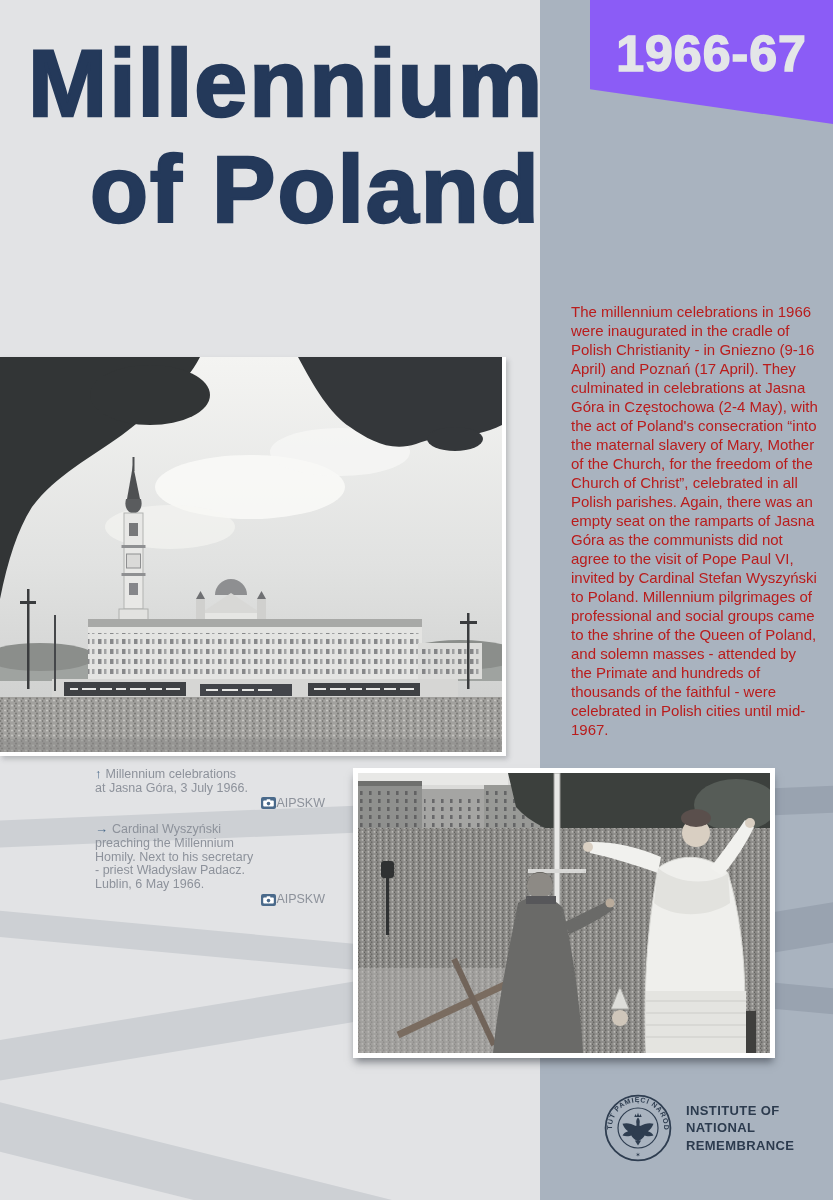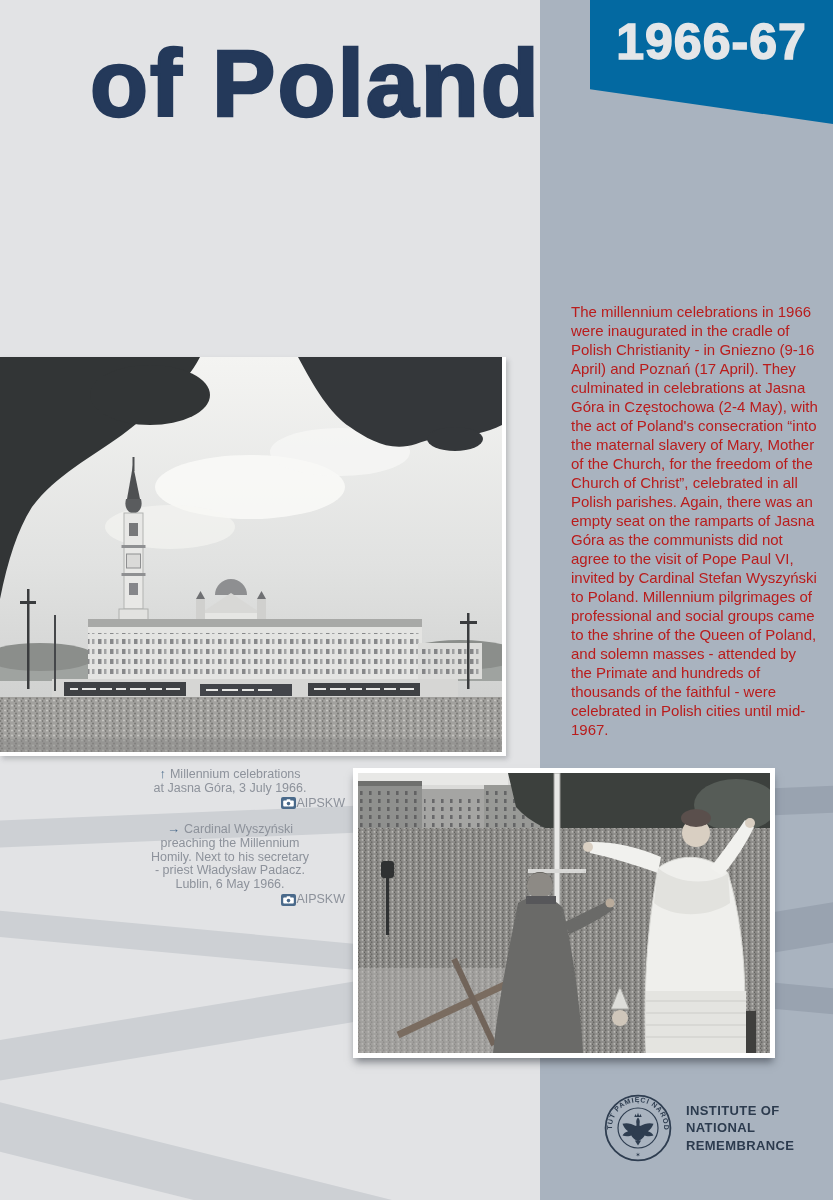--- a/index.html
+++ b/index.html
@@ -21,44 +21,44 @@
     position:absolute;left:540px;top:0;width:293px;height:1200px;
     background:#a9b3bf;overflow:hidden;z-index:2;
   }
   .column .band{position:absolute;}
   #bandA2{left:-550px;top:821px;width:1400px;height:27px;transform:rotate(-2.4deg);}
   #bandB2{left:-550px;top:910px;width:1400px;height:26px;transform:rotate(5.3deg);}
   #bandC2{left:-550px;top:1042px;width:1400px;height:40px;transform:rotate(-9.4deg);}
   
   .banner{
     position:absolute;left:590px;top:0;width:243px;height:124px;z-index:6;
-    background:#0369a1;
+    background:#8b5cf6;
     clip-path:polygon(0 0,100% 0,100% 100%,0 72%);
-    text-align:center;box-sizing:border-box;padding-top:16px;
+    text-align:center;box-sizing:border-box;padding-top:28px;
   }
   .banner span{
     font-size:50px;line-height:52px;font-weight:700;color:#e4e6e8;
     letter-spacing:1px;-webkit-text-stroke:1.5px #e4e6e8;
   }
   
   .title{
     position:absolute;left:28px;top:30px;z-index:7;
     color:#24395a;font-weight:700;font-size:95px;line-height:106px;
     letter-spacing:2px;-webkit-text-stroke:2.5px #24395a;white-space:nowrap;
   }
   .title .t2,.title .t3{display:block;margin-left:62px;}
   .title .t1{display:block;}
   
   .bodytext{
     position:absolute;left:571px;top:302px;width:247px;z-index:4;
     color:#b91c1c;font-size:15px;line-height:19px;
   }
   
   .caption{
-    position:absolute;right:488px;width:230px;z-index:4;text-align:center;
+    position:absolute;right:508px;width:230px;z-index:4;text-align:left;
     color:#8d929b;font-size:12.5px;line-height:13.8px;
   }
   #cap1{top:767px;}
   #cap2{top:822px;}
   .caption .arrow{color:#4a6a8b;font-size:13px;font-weight:700;margin-right:4px;}
   .caption .rest{white-space:pre-line;}
   .credit{
     display:flex;justify-content:flex-end;align-items:center;margin-top:1px;
   }
   .credit svg{display:block;}
@@ -90,20 +90,21 @@
   <div class="band dark" id="bandA2"></div>
   <div class="band dark" id="bandB2"></div>
   <div class="band dark" id="bandC2"></div>
 </div>
 
 <div class="banner">
   <span>1966-67</span>
 </div>
 
 <h1 class="title" style="margin:0;">
+  <span class="t1">Millennium</span>
   <span class="t3">of Poland</span>
 </h1>
 
 <div class="bodytext">The millennium celebrations in 1966 were inaugurated in the cradle of Polish Christianity - in Gniezno (9-16 April) and Poznań (17 April). They culminated in celebrations at Jasna Góra in Częstochowa (2-4 May), with the act of Poland's consecration “into the maternal slavery of Mary, Mother of the Church, for the freedom of the Church of Christ”, celebrated in all Polish parishes. Again, there was an empty seat on the ramparts of Jasna Góra as the communists did not agree to the visit of Pope Paul VI, invited by Cardinal Stefan Wyszyński to Poland. Millennium pilgrimages of professional and social groups came to the shrine of the Queen of Poland, and solemn masses - attended by the Primate and hundreds of thousands of the faithful - were celebrated in Polish cities until mid-1967.</div>
 
 <div class="photo" id="photo1">
   <svg viewBox="0 0 502 395" preserveAspectRatio="none">
     <defs>
       <linearGradient id="sky1" x1="0" y1="0" x2="0" y2="1">
         <stop offset="0" stop-color="#f4f4f2"></stop>

